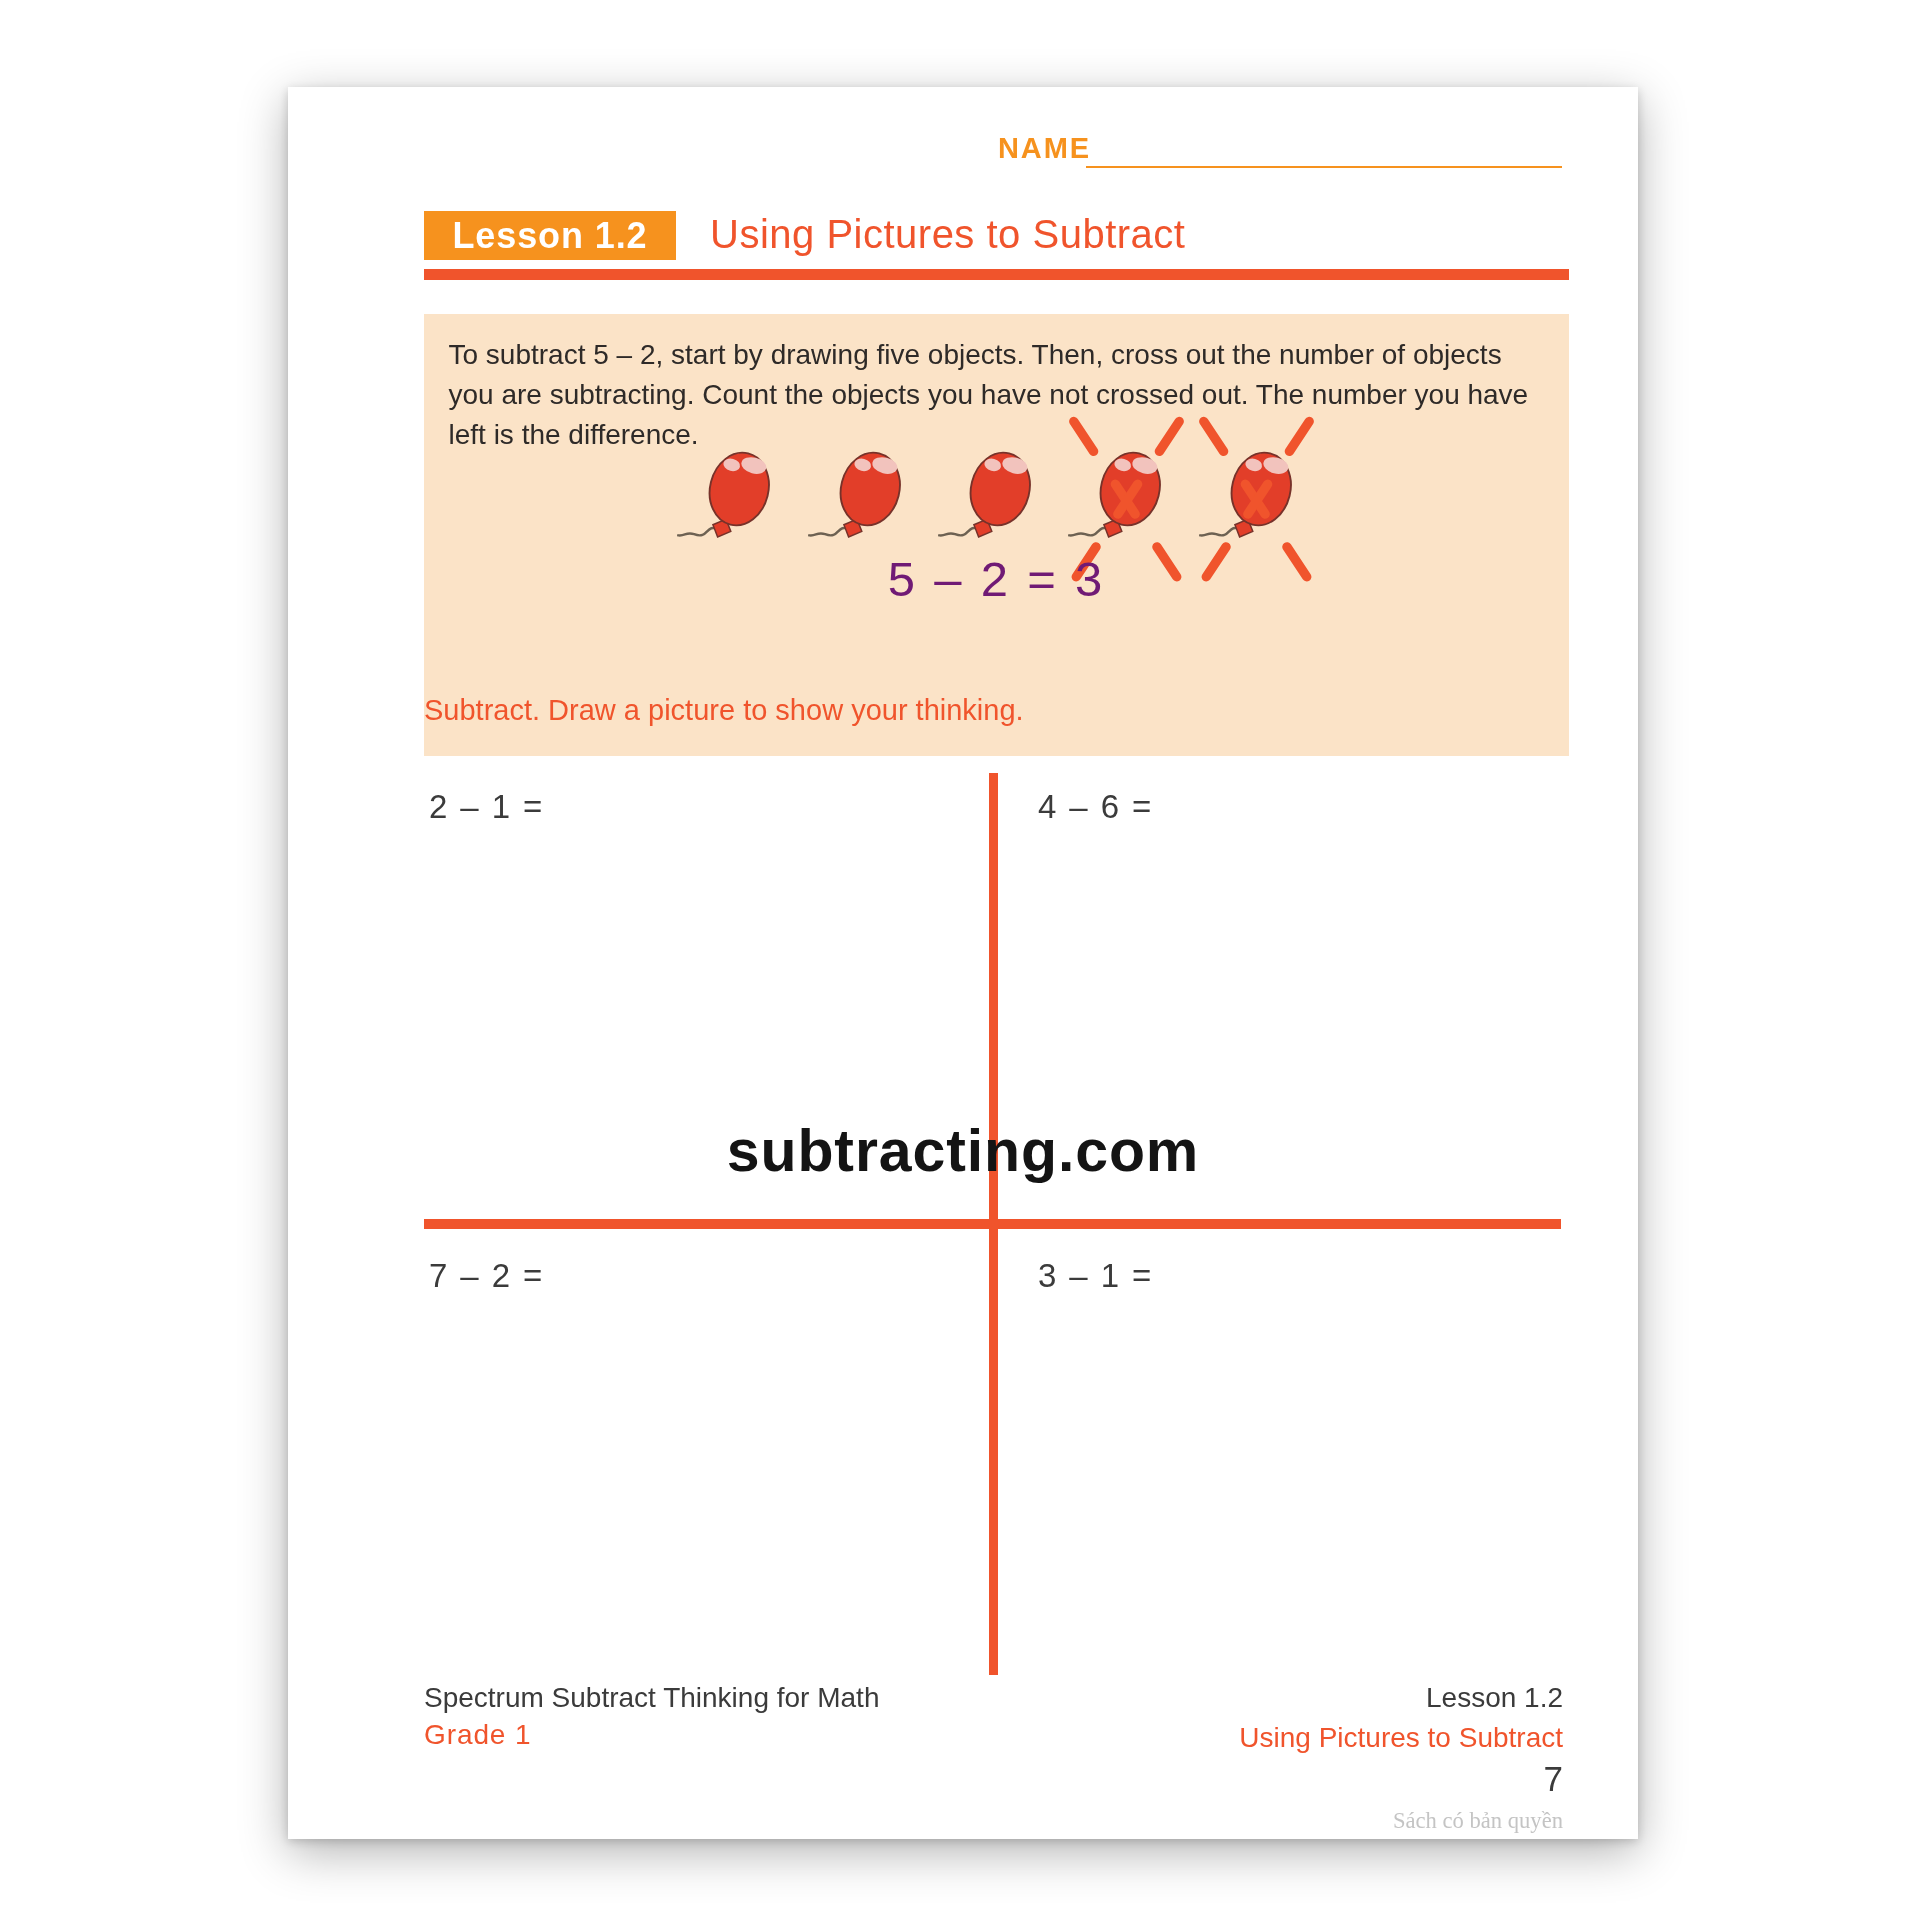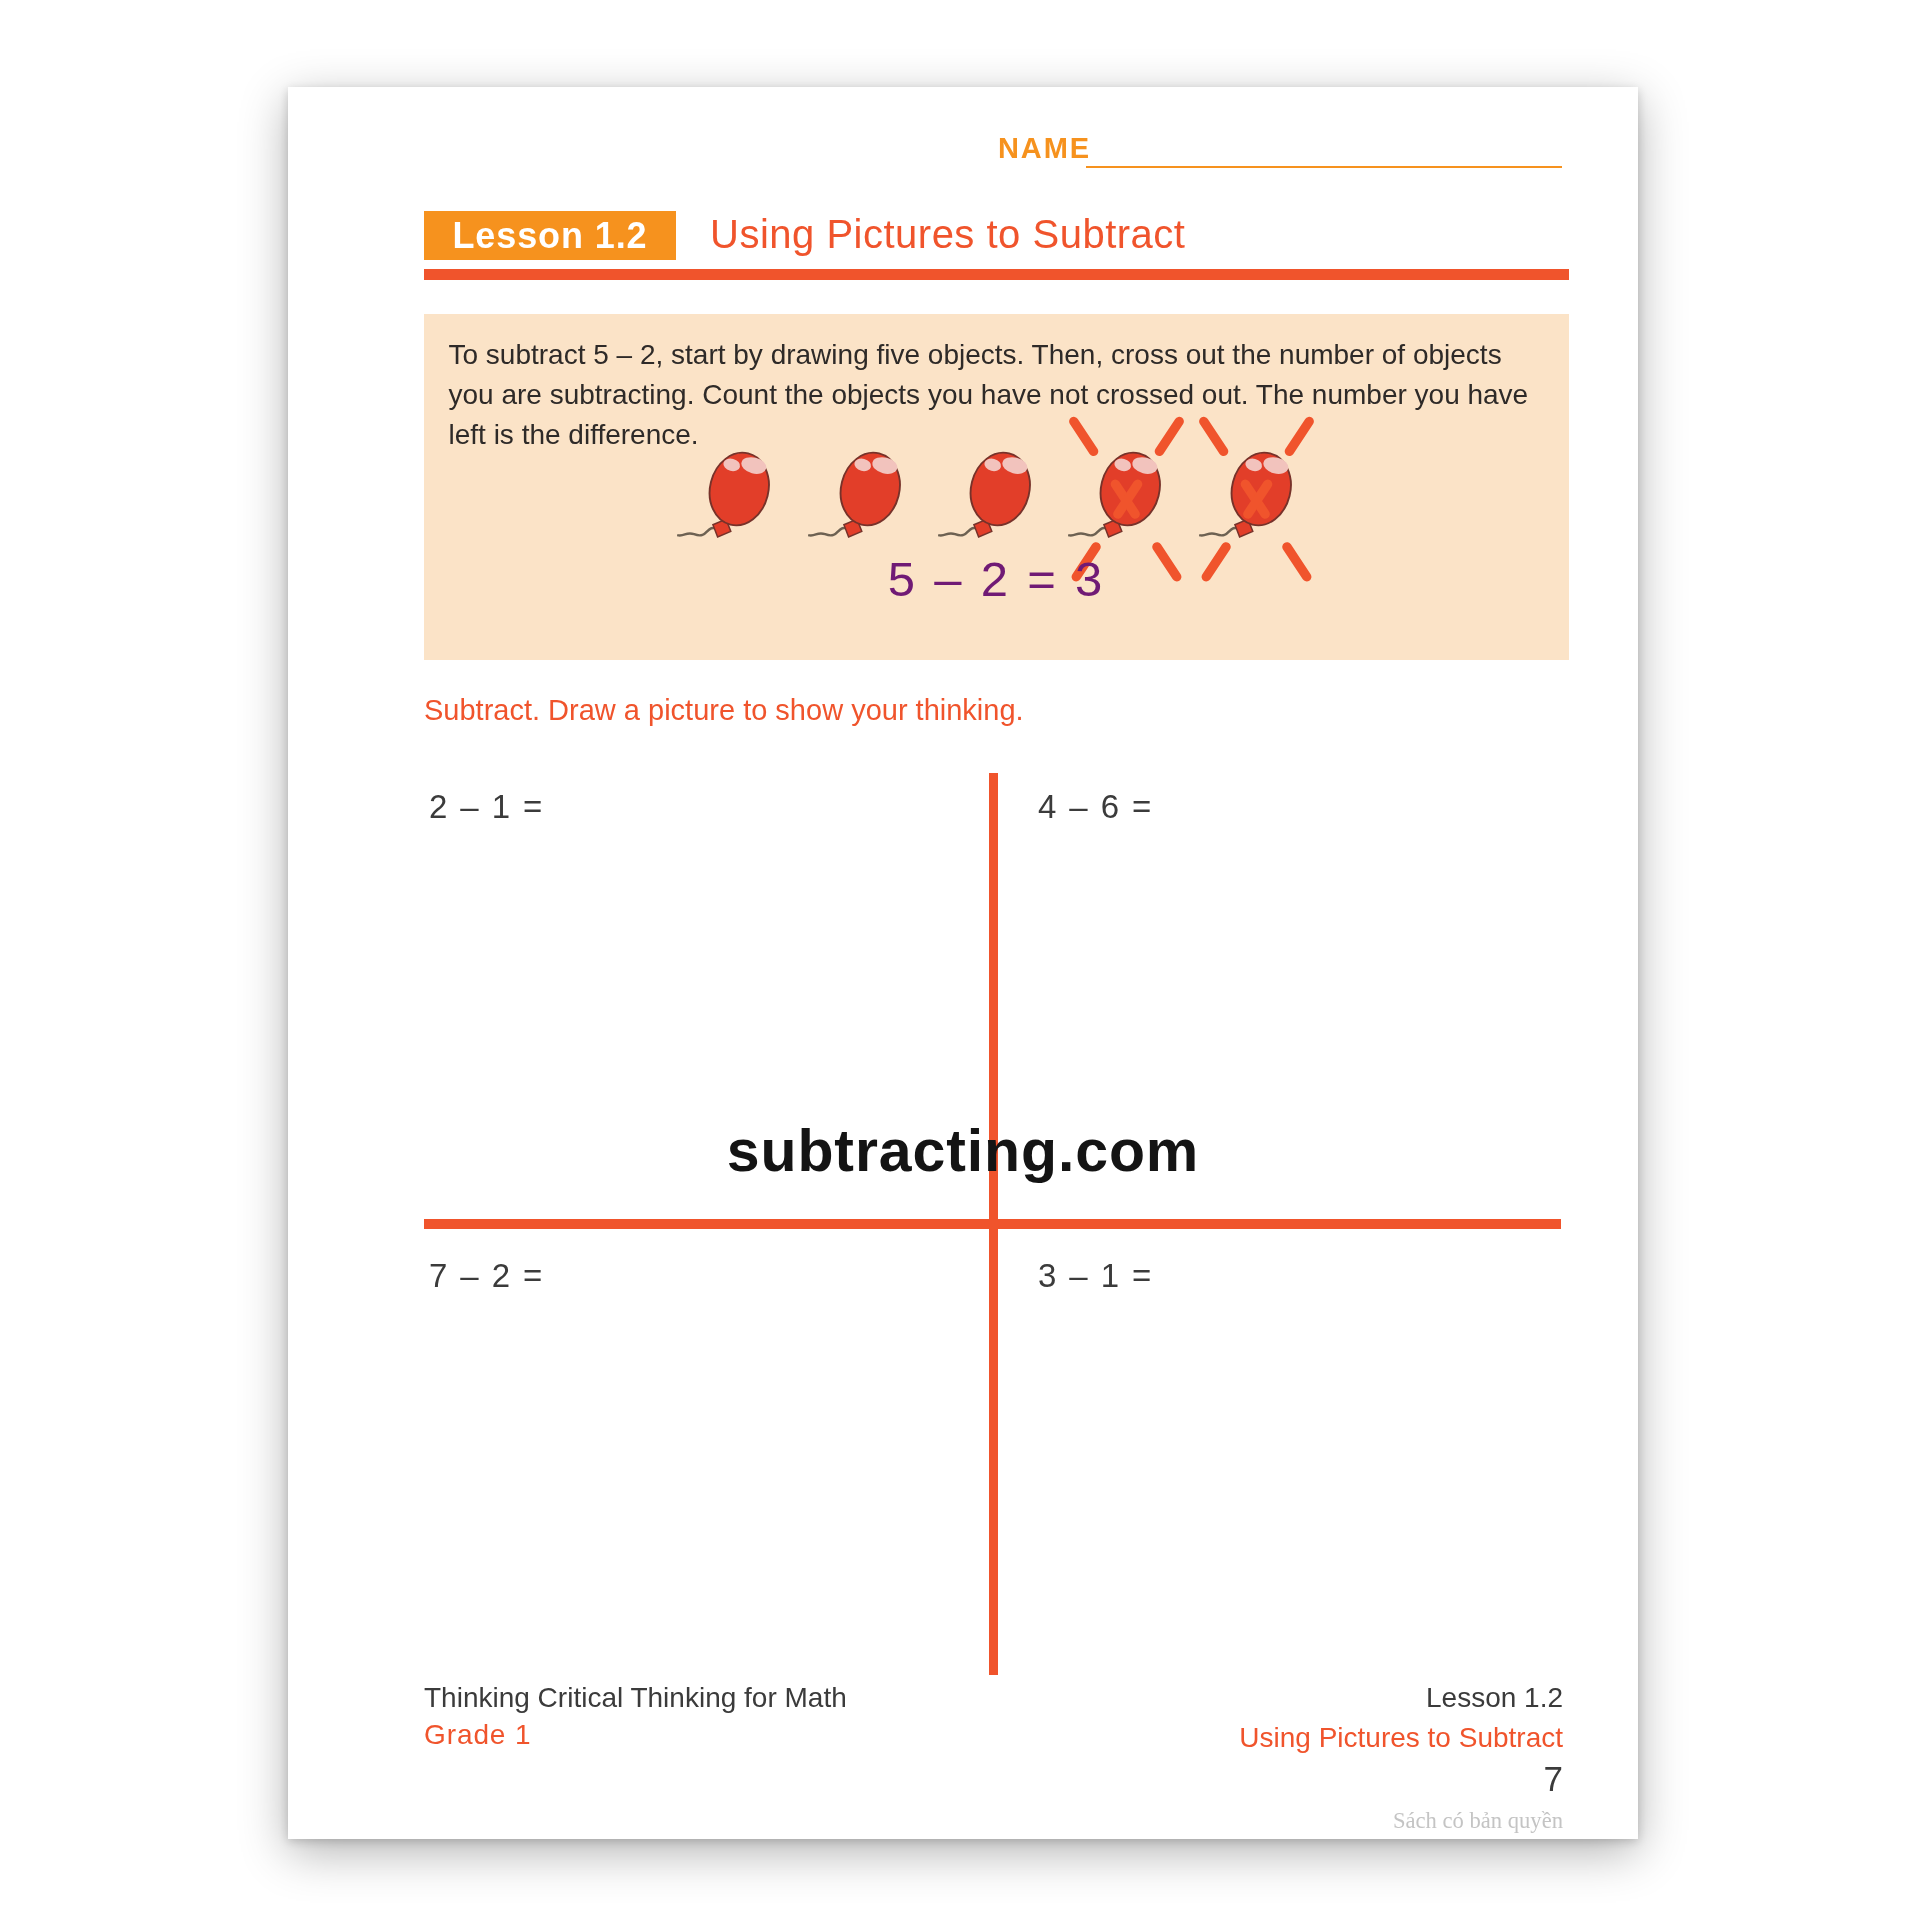--- a/index.html
+++ b/index.html
@@ -42,21 +42,21 @@
     font-size:40px; font-weight:500; color:var(--accent_orange);
     letter-spacing:0.5px;
   }
   .rule{
     position:absolute; left:136px; top:182px; width:1145px; height:11.3px;
     background:var(--accent_orange);
   }
 
   
   .example{
-    position:absolute; left:136px; top:227px; width:1145px; height:346px;
+    position:absolute; left:136px; top:227px; width:1145px; height:442px;
     background:var(--panel_peach);
   }
   .example-text{
     position:absolute; left:24.5px; top:21px; right:22.6px;
     font-size:28px; line-height:1.42; color:#2E2A28; font-weight:500;
   }
   .balloons{
     position:absolute; left:0; right:0; top:128px;
     display:flex; justify-content:center; gap:9.4px;
   }
@@ -206,21 +206,21 @@
   <div class="vline"></div>
   <div class="hline"></div>
 
   <span class="problem q1">2 – 1 =</span>
   <span class="problem q2">4 – 6 =</span>
   <span class="problem q3">7 – 2 =</span>
   <span class="problem q4">3 – 1 =</span>
 
   <div class="watermark">subtracting.com</div>
 
-  <span class="footer-series">Thinking Critical Thinking for Math</span>
+  <span class="footer-series">Spectrum Subtract Thinking for Math</span>
   <span class="footer-grade">Grade 1</span>
 
   <div class="footer-right">
     <span class="footer-lesson">Lesson 1.2</span>
     <span class="footer-lesson-title">Using Pictures to Subtract</span>
     <span class="footer-page-number">7</span>
     <span class="footer-copyright">Sách có bản quyền</span>
   </div>
 
 </div>

